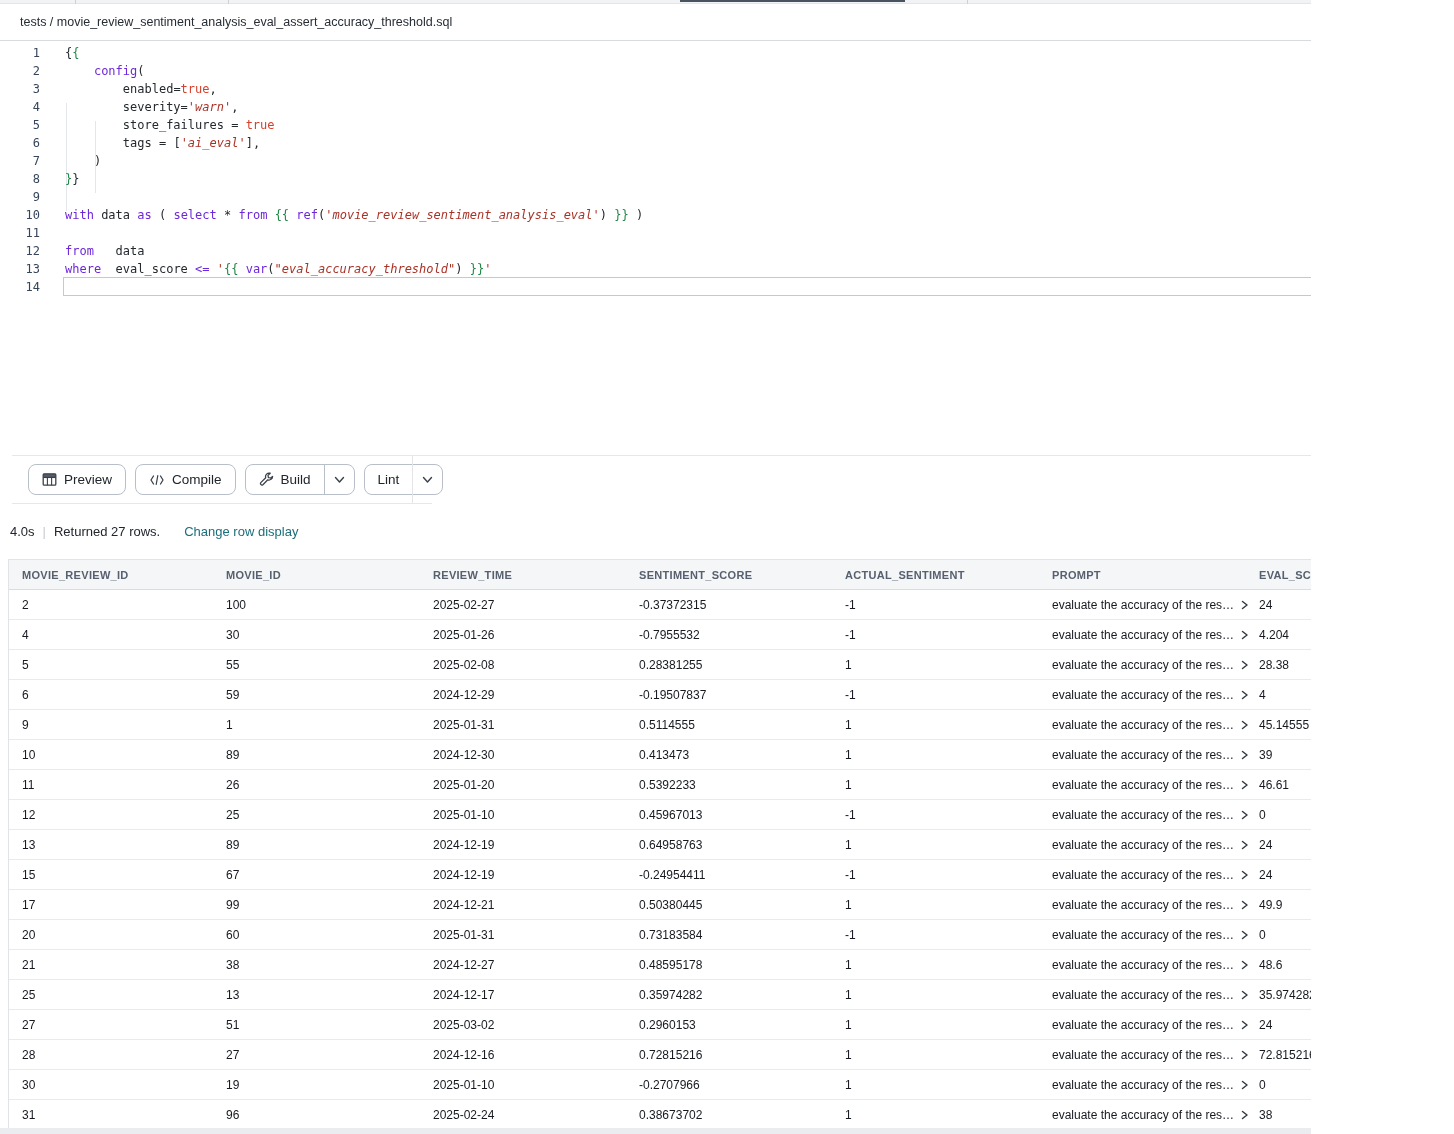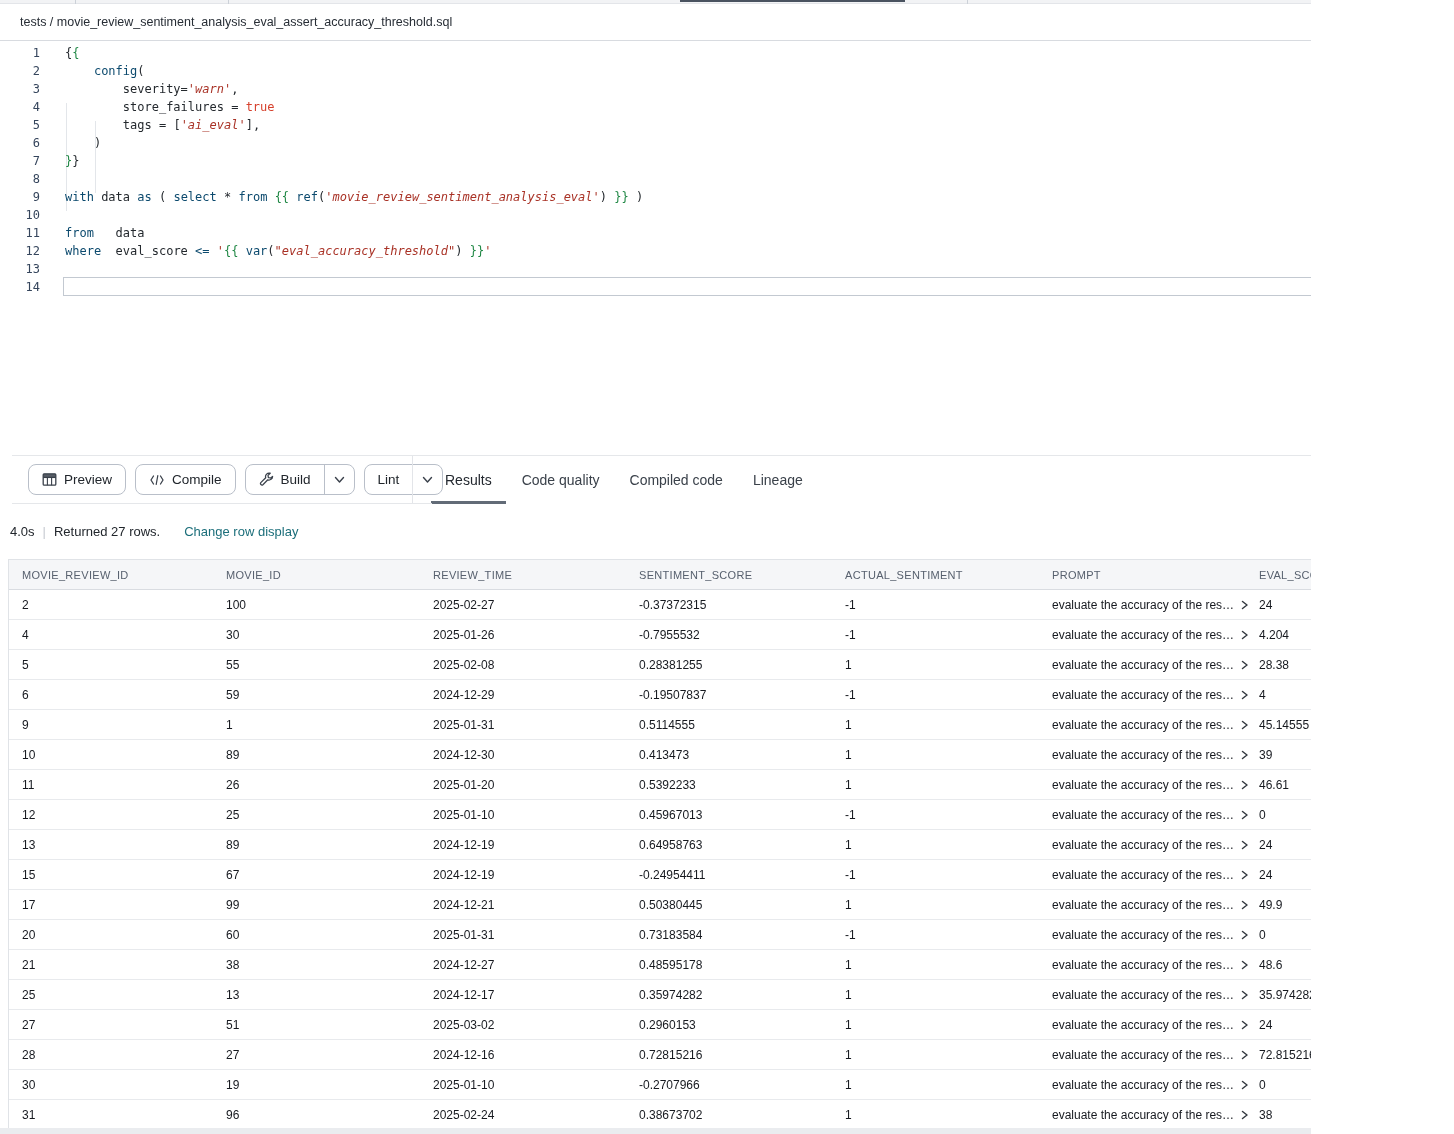--- a/index.html
+++ b/index.html
@@ -18,21 +18,21 @@
   .save-btn { position:absolute; right:11px; top:4px; width:75px; height:29px; background:#f0f1f4; border:1px solid #e7e9ed; border-radius:8px; display:flex; align-items:center; justify-content:center; gap:7px; color:#68707d; font-size:13.5px; cursor:pointer; }
   .save-btn svg { display:block; }
 
   
   .editor { position:absolute; left:0; top:41px; width:1454px; height:414px; background:#fff; }
   .gutter { position:absolute; left:0; top:3px; width:52px; }
   .gutter .ln { height:18px; line-height:18px; text-align:right; padding-right:12px; font-family:"DejaVu Sans Mono", monospace; font-size:12px; color:#35455c; }
   .code-lines { position:absolute; left:65px; top:3px; }
   .code-line { height:18px; line-height:18px; font-family:"DejaVu Sans Mono", monospace; font-size:12px; white-space:pre; }
   .tk-plain { color:#24292e; }
-  .tk-kw    { color:#0c4a6e;margin-top:44px; }
+  .tk-kw    { color:#6d28d9;margin-top:44px; }
   .tk-str   { color:#a93226;font-style:italic; }
   .tk-atom  { color:#d6402c; }
   .tk-jinja { color:#1f8744; }
   .indent-guide { position:absolute; width:1px; background:#e3e6ea; }
   .current-line-box { position:absolute; left:63px; top:236px; width:1263px; height:19px; border:1px solid #c3c9d1; }
   .minimap { position:absolute; left:1343px; top:5px; width:106px; height:110px; }
   .mm-line { position:absolute; height:2px; }
   .mm-seg { position:absolute; height:2px; top:0; border-radius:1px; }
   .overview-mark { position:absolute; left:1446px; top:146px; width:7px; height:8px; background:#6e7683; border-radius:1px; }
 
@@ -54,21 +54,21 @@
   .status-left { position:absolute; left:10px; top:0; height:54px; display:flex; align-items:center; gap:8px; font-size:13px; color:#21262c; }
   .status-pipe { color:#c6cad0; }
   .link { color:#1b6e7a; cursor:pointer; font-size:13px; }
   .change-row { margin-left:16px; }
   .download-csv { position:absolute; right:8px; top:0; height:54px; display:flex; align-items:center; }
 
   
   .results { position:absolute; left:8px; top:559px; width:1438px; height:570px; border:1px solid #e0e3e7; border-bottom:none; background:#fff; }
   .trow { display:grid; grid-template-columns:204px 207px 206px 206px 207px 207px 1fr; padding-left:13px; align-items:center; }
   .thead { height:30px; background:#f5f6f8; border-bottom:1px solid #d9dce1; }
-  .thead .hcell { font-size:11px; font-weight:normal; color:#57606e; letter-spacing:.3px; }
+  .thead .hcell { font-size:11px; font-weight:bold; color:#57606e; letter-spacing:.3px; }
   .tbody-row { height:30px; border-bottom:1px solid #e8eaed; }
   .cell { font-size:12px; color:#16191f; overflow:hidden; white-space:nowrap; }
   .prompt-cell { display:flex; align-items:center; gap:6px; }
   .prompt-cell svg { flex:none; cursor:pointer; }
   .v-scrollbar { position:absolute; left:1449px; top:559px; width:5px; height:361px; background:#9aa1ab; border-radius:3px; }
   .bottom-strip { position:absolute; left:0; top:1128px; width:1454px; height:6px; background:#eaecef; }
 </style>
 </head>
 <body>
 
@@ -109,20 +109,21 @@
         <div class="ln">12</div>
         <div class="ln">13</div>
         <div class="ln">14</div>
       </div>
     <div class="indent-guide" style="left:66px; top:62px;  height:108px;"></div>
     <div class="indent-guide" style="left:95px; top:80px;  height:72px;"></div>
     <div class="current-line-box"></div>
     <div class="code-lines" id="code-lines">
         <div class="code-line"><span class="tk-plain">{</span><span class="tk-jinja">{</span></div>
         <div class="code-line"><span class="tk-plain">    </span><span class="tk-kw">config</span><span class="tk-plain">(</span></div>
+        <div class="code-line"><span class="tk-plain">        </span><span class="tk-plain">enabled</span><span class="tk-plain">=</span><span class="tk-atom">true</span><span class="tk-plain">,</span></div>
         <div class="code-line"><span class="tk-plain">        </span><span class="tk-plain">severity</span><span class="tk-plain">=</span><span class="tk-str">'warn'</span><span class="tk-plain">,</span></div>
         <div class="code-line"><span class="tk-plain">        </span><span class="tk-plain">store_failures</span><span class="tk-plain"> = </span><span class="tk-atom">true</span></div>
         <div class="code-line"><span class="tk-plain">        </span><span class="tk-plain">tags</span><span class="tk-plain"> = </span><span class="tk-plain">[</span><span class="tk-str">'ai_eval'</span><span class="tk-plain">]</span><span class="tk-plain">,</span></div>
         <div class="code-line"><span class="tk-plain">    </span><span class="tk-plain">)</span></div>
         <div class="code-line"><span class="tk-jinja">}</span><span class="tk-plain">}</span></div>
         <div class="code-line"></div>
         <div class="code-line"><span class="tk-kw">with</span><span class="tk-plain"> </span><span class="tk-plain">data</span><span class="tk-plain"> </span><span class="tk-kw">as</span><span class="tk-plain"> ( </span><span class="tk-kw">select</span><span class="tk-plain"> </span><span class="tk-plain">*</span><span class="tk-plain"> </span><span class="tk-kw">from</span><span class="tk-plain"> </span><span class="tk-jinja">{{</span><span class="tk-plain"> </span><span class="tk-kw">ref</span><span class="tk-plain">(</span><span class="tk-str">'movie_review_sentiment_analysis_eval'</span><span class="tk-plain">)</span><span class="tk-plain"> </span><span class="tk-jinja">}}</span><span class="tk-plain"> )</span></div>
         <div class="code-line"></div>
         <div class="code-line"><span class="tk-kw">from</span><span class="tk-plain">   </span><span class="tk-plain">data</span></div>
         <div class="code-line"><span class="tk-kw">where</span><span class="tk-plain">  </span><span class="tk-plain">eval_score</span><span class="tk-plain"> </span><span class="tk-kw">&lt;=</span><span class="tk-plain"> </span><span class="tk-str">'</span><span class="tk-jinja">{{</span><span class="tk-plain"> </span><span class="tk-kw">var</span><span class="tk-plain">(</span><span class="tk-str">"eval_accuracy_threshold"</span><span class="tk-plain">)</span><span class="tk-plain"> </span><span class="tk-jinja">}}</span><span class="tk-str">'</span></div>
@@ -253,35 +254,20 @@
           <span>Lint</span>
         </div>
         <div class="chev-seg">
           <svg width="11" height="8" viewBox="0 0 11 8">
             <path d="M1.5 1.5 5.5 6l4-4.5" fill="none" stroke="#3a414b" stroke-width="1.4" stroke-linecap="round" stroke-linejoin="round"></path>
           </svg>
         </div>
       </div>
     </div>
     <div class="vdivider"></div>
-    <div class="tabs" id="result-tabs">
-        <div class="tab active">
-          <span>Results</span>
-          <div class="tab-underline"></div>
-        </div>
-        <div class="tab">
-          <span>Code quality</span>
-        </div>
-        <div class="tab">
-          <span>Compiled code</span>
-        </div>
-        <div class="tab">
-          <span>Lineage</span>
-        </div>
-      </div>
     <div class="bottom-line"></div>
   </div>
 
   <div class="statusbar">
     <div class="status-left">
       <span>4.0s</span>
       <span class="status-pipe">|</span>
       <span>Returned 27 rows.</span>
       <span class="link change-row">Change row display</span>
     </div>

